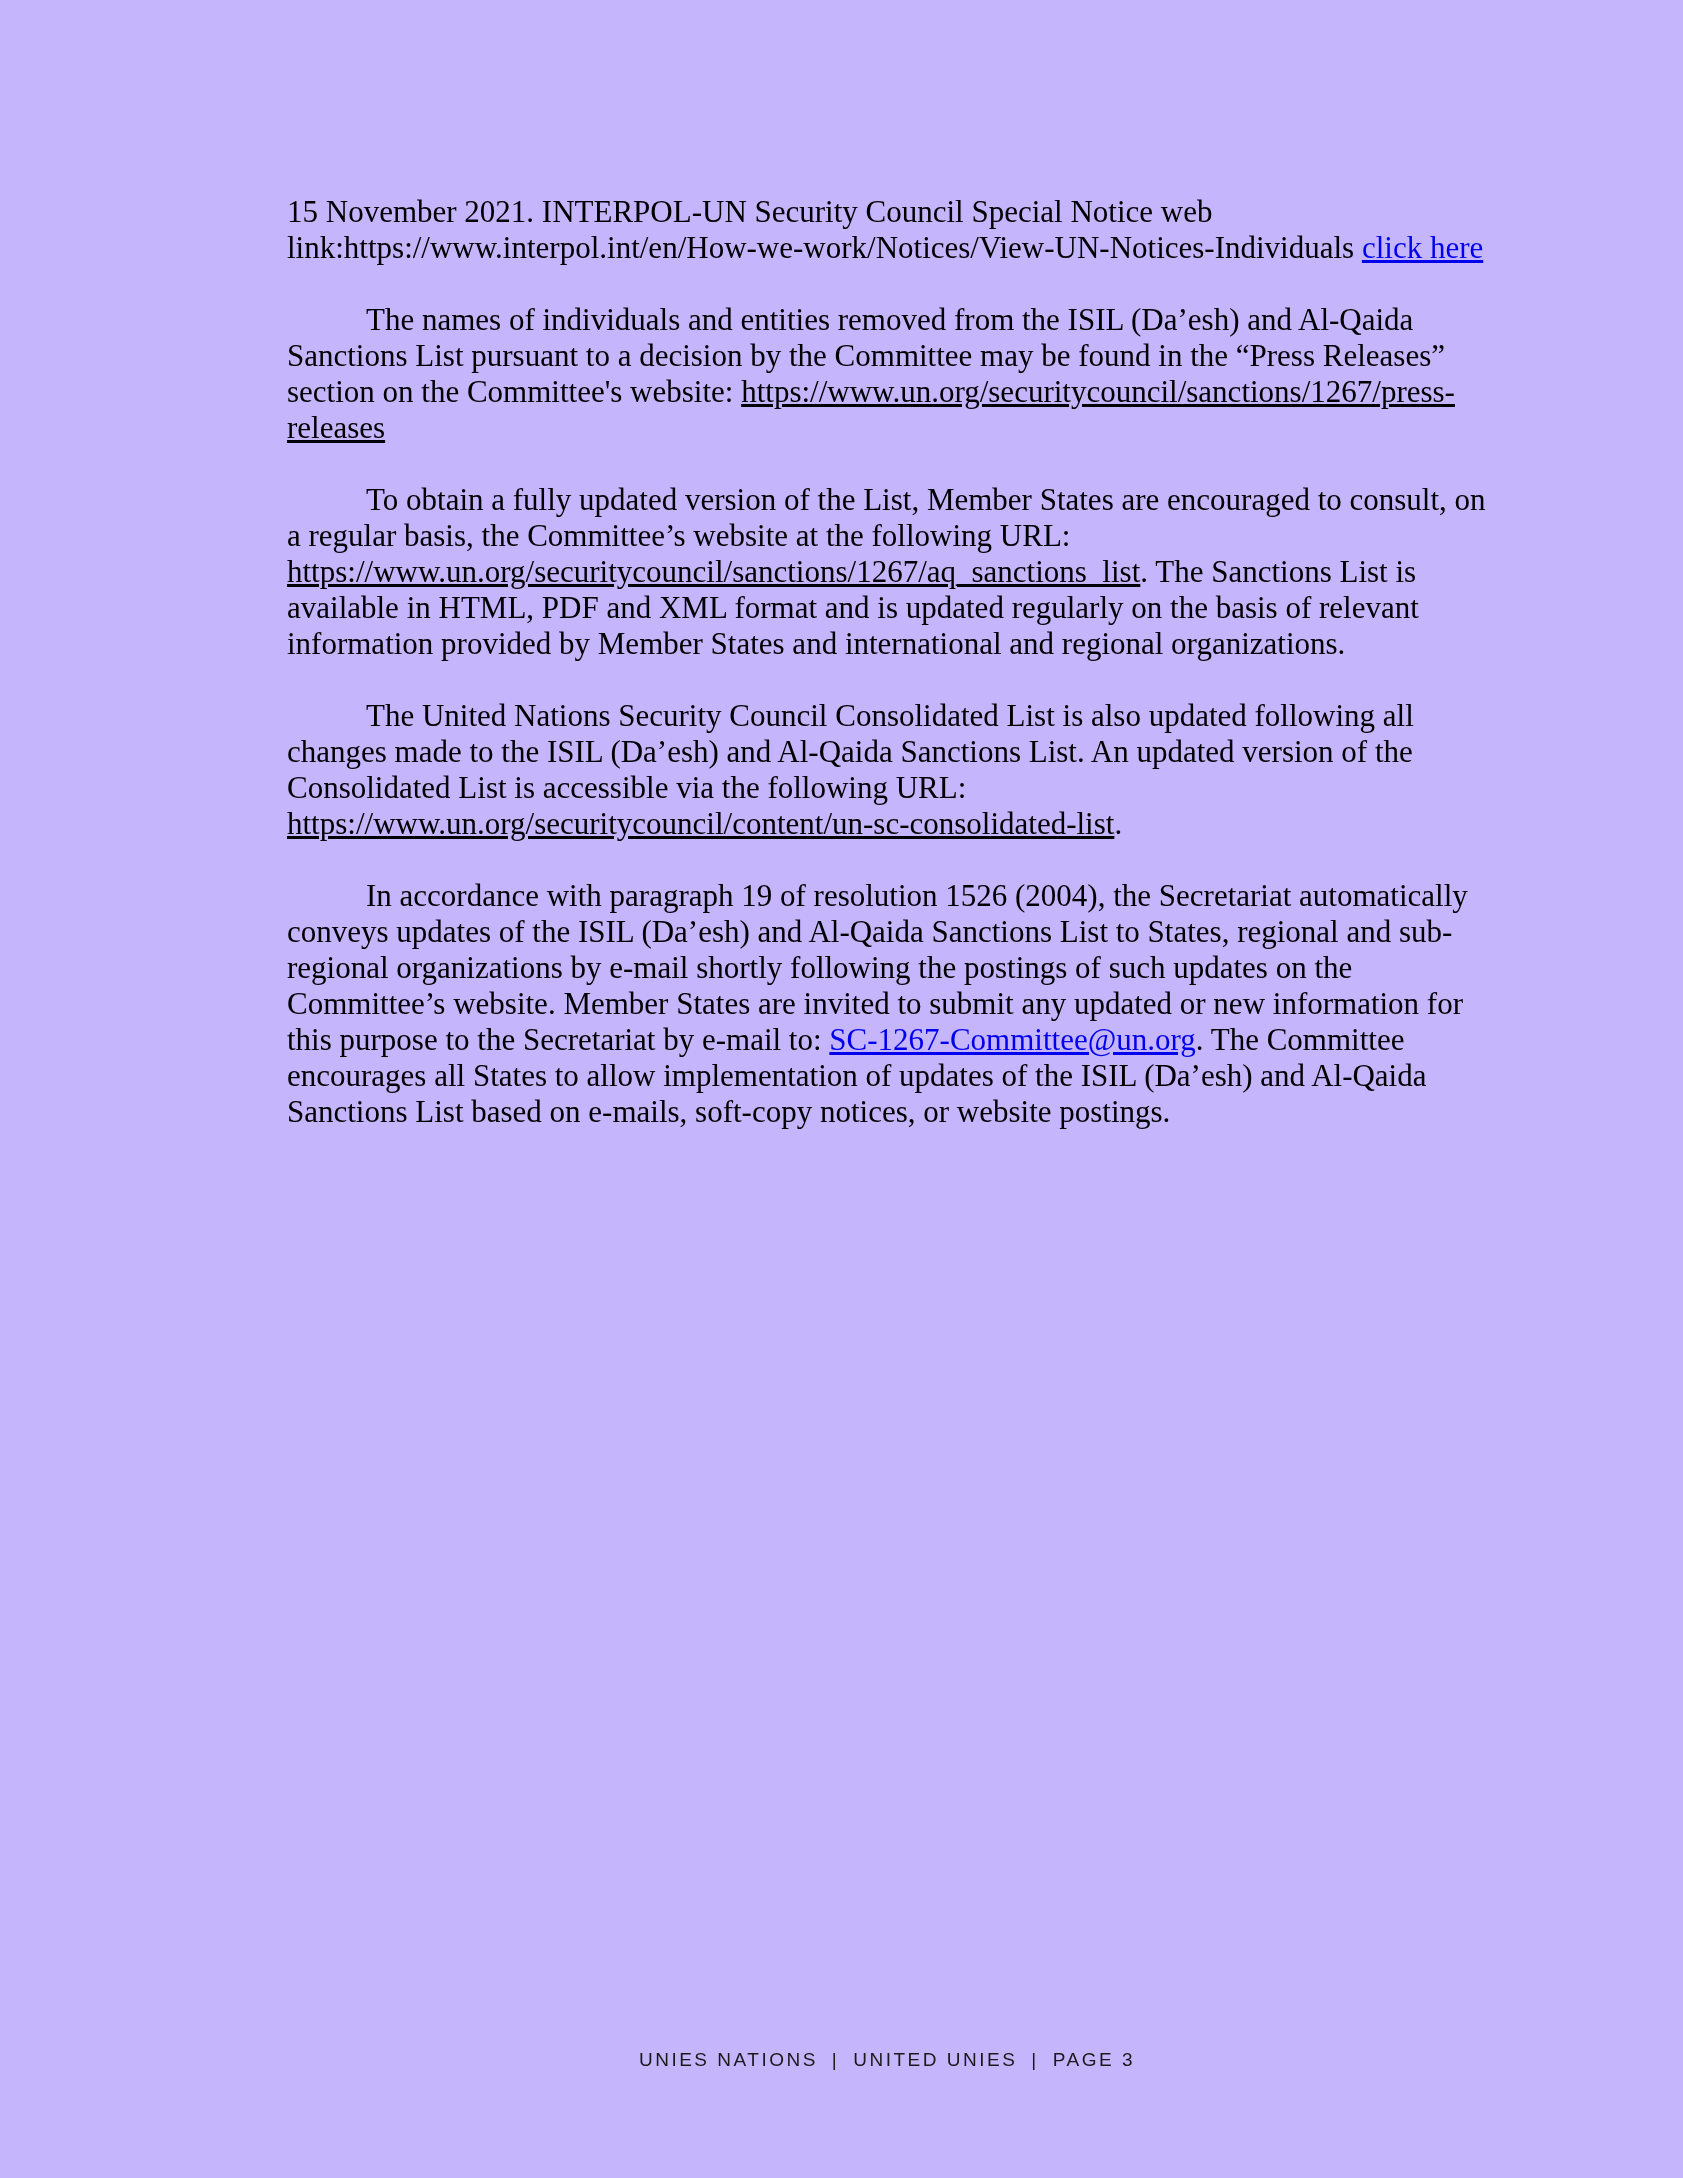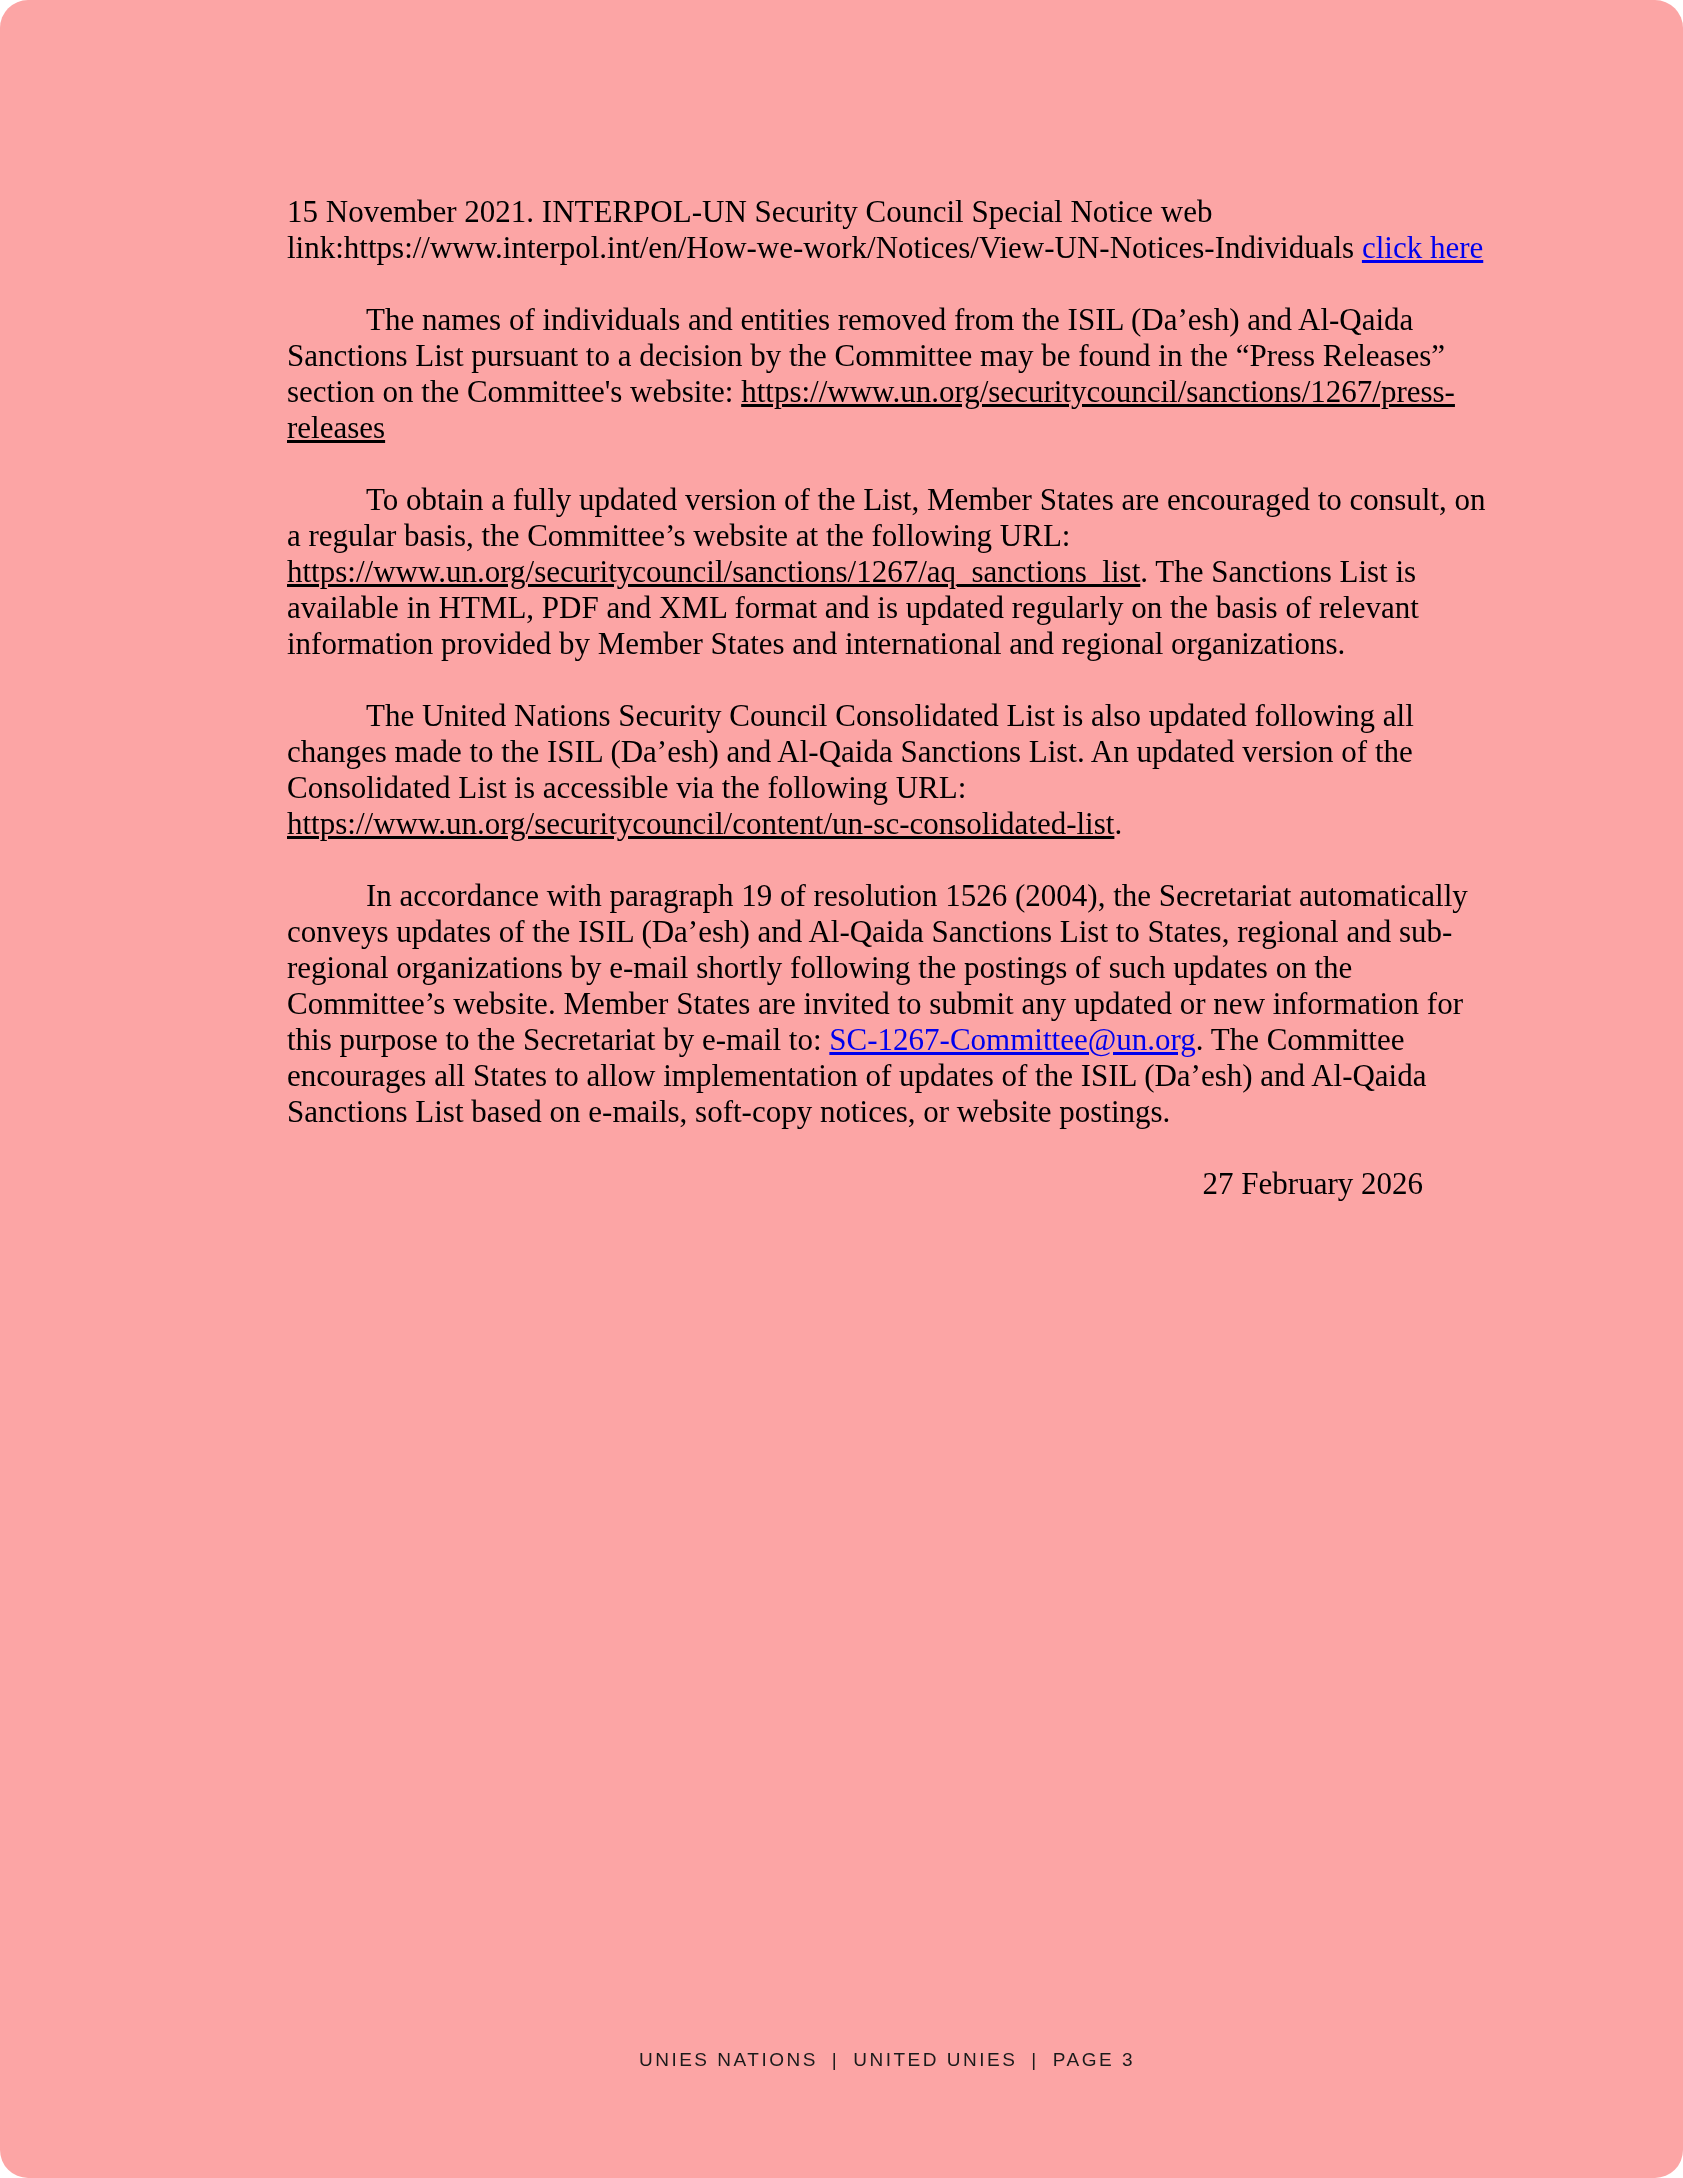--- a/index.html
+++ b/index.html
@@ -1,21 +1,21 @@
 <!DOCTYPE html>
 <html><head>
 <meta charset="utf-8">
 <style>
   html, body { margin: 0; padding: 0; background: #ffffff; }
   body {
     width: 1683px; height: 2178px; position: relative;
     font-family: "Liberation Serif", serif;
     color: #000000;
   }
-  .page { position: absolute; inset: 0; background: #fca5a5; border-radius: 28px; }
+  .page { position: absolute; inset: 0; background: #c4b5fd; }
   .body-col {
     position: absolute; left: 287px; top: 194px; width: 1200px;
     font-size: 31px; line-height: 36px; color: #000000;
   }
   p.para { margin: 0 0 36px 0; white-space: nowrap; }
   p.para.indent { text-indent: 79px; }
   .plain { color: #000000; text-decoration: none; }
   .link-blue { color: #0000ee; text-decoration: underline; cursor: pointer; }
   .link-plain { color: #000000; text-decoration: underline; cursor: pointer; }
   p.date-line {
@@ -36,21 +36,20 @@
 <div class="page">
 
   <div class="body-col">
     <div id="doc-body">
         <p class="para"><span class="plain">15 November 2021. INTERPOL-UN Security Council Special Notice web</span><br><span class="plain">link:https://www.interpol.int/en/How-we-work/Notices/View-UN-Notices-Individuals </span><span class="link-blue">click here</span></p>
         <p class="para indent"><span class="plain">The names of individuals and entities removed from the ISIL (Da’esh) and Al-Qaida</span><br><span class="plain">Sanctions List pursuant to a decision by the Committee may be found in the “Press Releases”</span><br><span class="plain">section on the Committee's website: </span><span class="link-plain">https://www.un.org/securitycouncil/sanctions/1267/press-</span><br><span class="link-plain">releases</span></p>
         <p class="para indent"><span class="plain">To obtain a fully updated version of the List, Member States are encouraged to consult, on</span><br><span class="plain">a regular basis, the Committee’s website at the following URL:</span><br><span class="link-plain">https://www.un.org/securitycouncil/sanctions/1267/aq_sanctions_list</span><span class="plain">. The Sanctions List is</span><br><span class="plain">available in HTML, PDF and XML format and is updated regularly on the basis of relevant</span><br><span class="plain">information provided by Member States and international and regional organizations.</span></p>
         <p class="para indent"><span class="plain">The United Nations Security Council Consolidated List is also updated following all</span><br><span class="plain">changes made to the ISIL (Da’esh) and Al-Qaida Sanctions List. An updated version of the</span><br><span class="plain">Consolidated List is accessible via the following URL:</span><br><span class="link-plain">https://www.un.org/securitycouncil/content/un-sc-consolidated-list</span><span class="plain">.</span></p>
         <p class="para indent"><span class="plain">In accordance with paragraph 19 of resolution 1526 (2004), the Secretariat automatically</span><br><span class="plain">conveys updates of the ISIL (Da’esh) and Al-Qaida Sanctions List to States, regional and sub-</span><br><span class="plain">regional organizations by e-mail shortly following the postings of such updates on the</span><br><span class="plain">Committee’s website. Member States are invited to submit any updated or new information for</span><br><span class="plain">this purpose to the Secretariat by e-mail to: </span><span class="link-blue">SC-1267-Committee@un.org</span><span class="plain">. The Committee</span><br><span class="plain">encourages all States to allow implementation of updates of the ISIL (Da’esh) and Al-Qaida</span><br><span class="plain">Sanctions List based on e-mails, soft-copy notices, or website postings.</span></p>
       </div>
-    <p class="date-line">27 February 2026</p>
   </div>
 
   <div class="footer">
     <span>UNIES NATIONS</span><span class="sep">|</span><span>UNITED UNIES</span><span class="sep">|</span><span>PAGE 3</span>
   </div>
 
 </div>
 
 
 </body></html>

